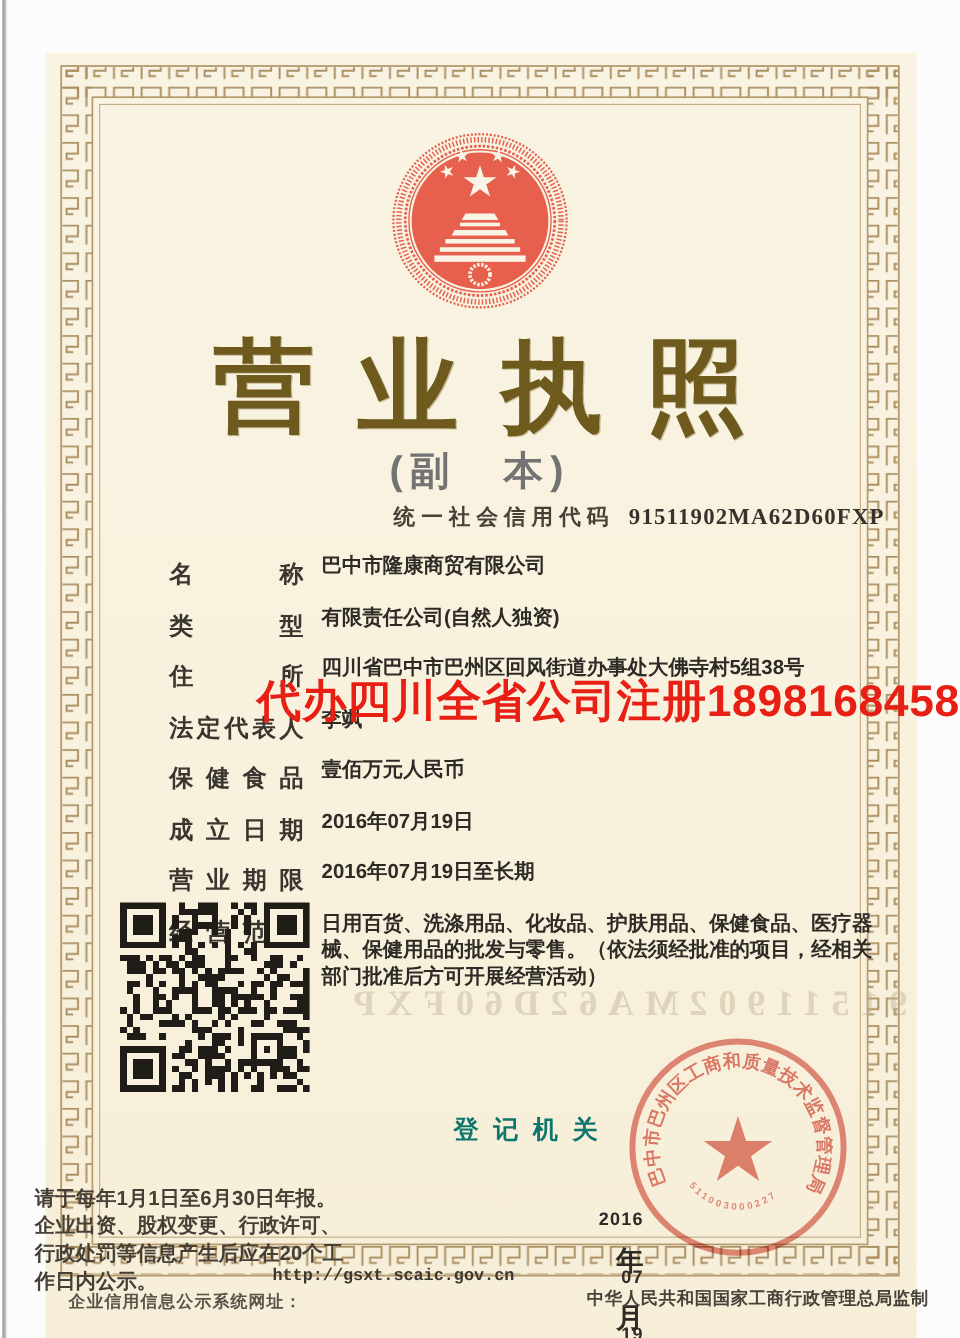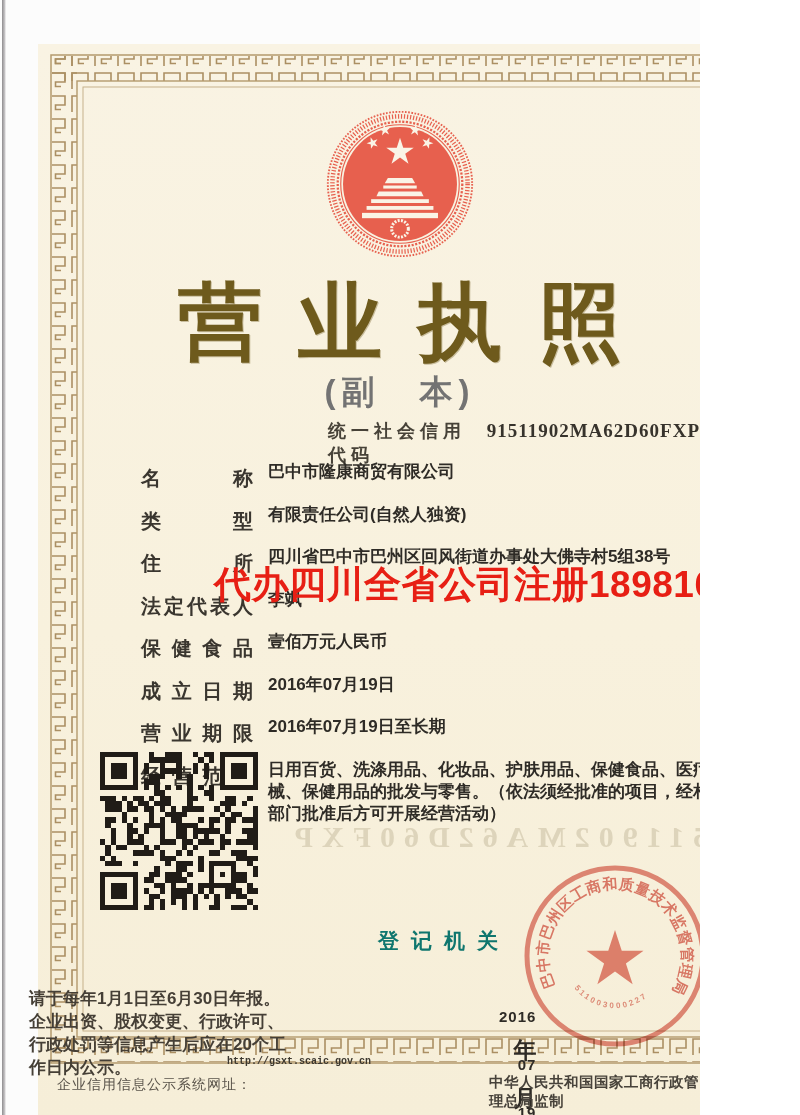--- a/index.html
+++ b/index.html
@@ -1,16 +1,16 @@
 <!DOCTYPE html>
 <html><head>
 <meta charset="utf-8">
 <style>
   html,body{margin:0;padding:0;background:#ffffff;}
-  #scan-page{position:relative;width:700px;height:1115px;overflow:hidden;
+  #scan-page{position:relative;width:800px;height:1115px;overflow:hidden;
     background:#fcfcfc;font-family:"Liberation Sans",sans-serif;}
   
   .edge-shadow{position:absolute;left:2px;top:0;width:4px;height:100%;
     background:linear-gradient(90deg,#8e8c8e,#c9c7c9 70%,rgba(201,199,201,0));}
   
   .paper{position:absolute;left:38px;top:44px;width:726px;height:1071px;
     background:linear-gradient(180deg,#f9f3e3 0%,#f8f1dd 55%,#f6eed8 100%);}
   .border-svg,.overlay-svg{position:absolute;left:0;top:0;}
   
   .title{position:absolute;left:0;top:266px;width:800px;text-align:center;
@@ -43,23 +43,23 @@
   .seal{position:absolute;left:521px;top:862px;width:188px;height:188px;
     mix-blend-mode:multiply;opacity:.9;}
   .daterow{position:absolute;left:499px;top:1018px;display:flex;align-items:flex-end;
     color:#2e2b26;flex-direction:column;}
   .dnum{font-size:15px;font-weight:700;position:relative;top:-10px;letter-spacing:1px;}
   .dunit{font-size:23px;font-weight:700;}
   .dg1{width:10px;} .dg2{width:13px;} .dg3{width:5px;} .dg4{width:15px;} .dg5{width:7px;}
   
   .notice{position:absolute;left:29px;top:987px;width:340px;font-size:17px;font-weight:700;
     color:#453f36;line-height:23px;}
-  .siteline{position:absolute;left:57px;top:1076px;font-size:14px;font-weight:400;
+  .siteline{position:absolute;left:57px;top:1076px;font-size:14px;font-weight:700;
     color:#59534a;letter-spacing:1px;}
-  .siteurl{position:absolute;left:227px;top:1056px;font-size:10px;font-weight:700;
+  .siteurl{position:absolute;left:227px;top:1056px;font-size:14px;font-weight:700;
     color:#3b372f;font-family:"Liberation Mono",monospace;}
   .publisher{position:absolute;left:489px;top:1073px;font-size:14.5px;font-weight:600;
     color:#47423a;letter-spacing:0.5px;}
 </style>
 </head>
 <body>
 
 <div id="scan-page">
   <div class="edge-shadow"></div>
   <div class="paper"></div>

